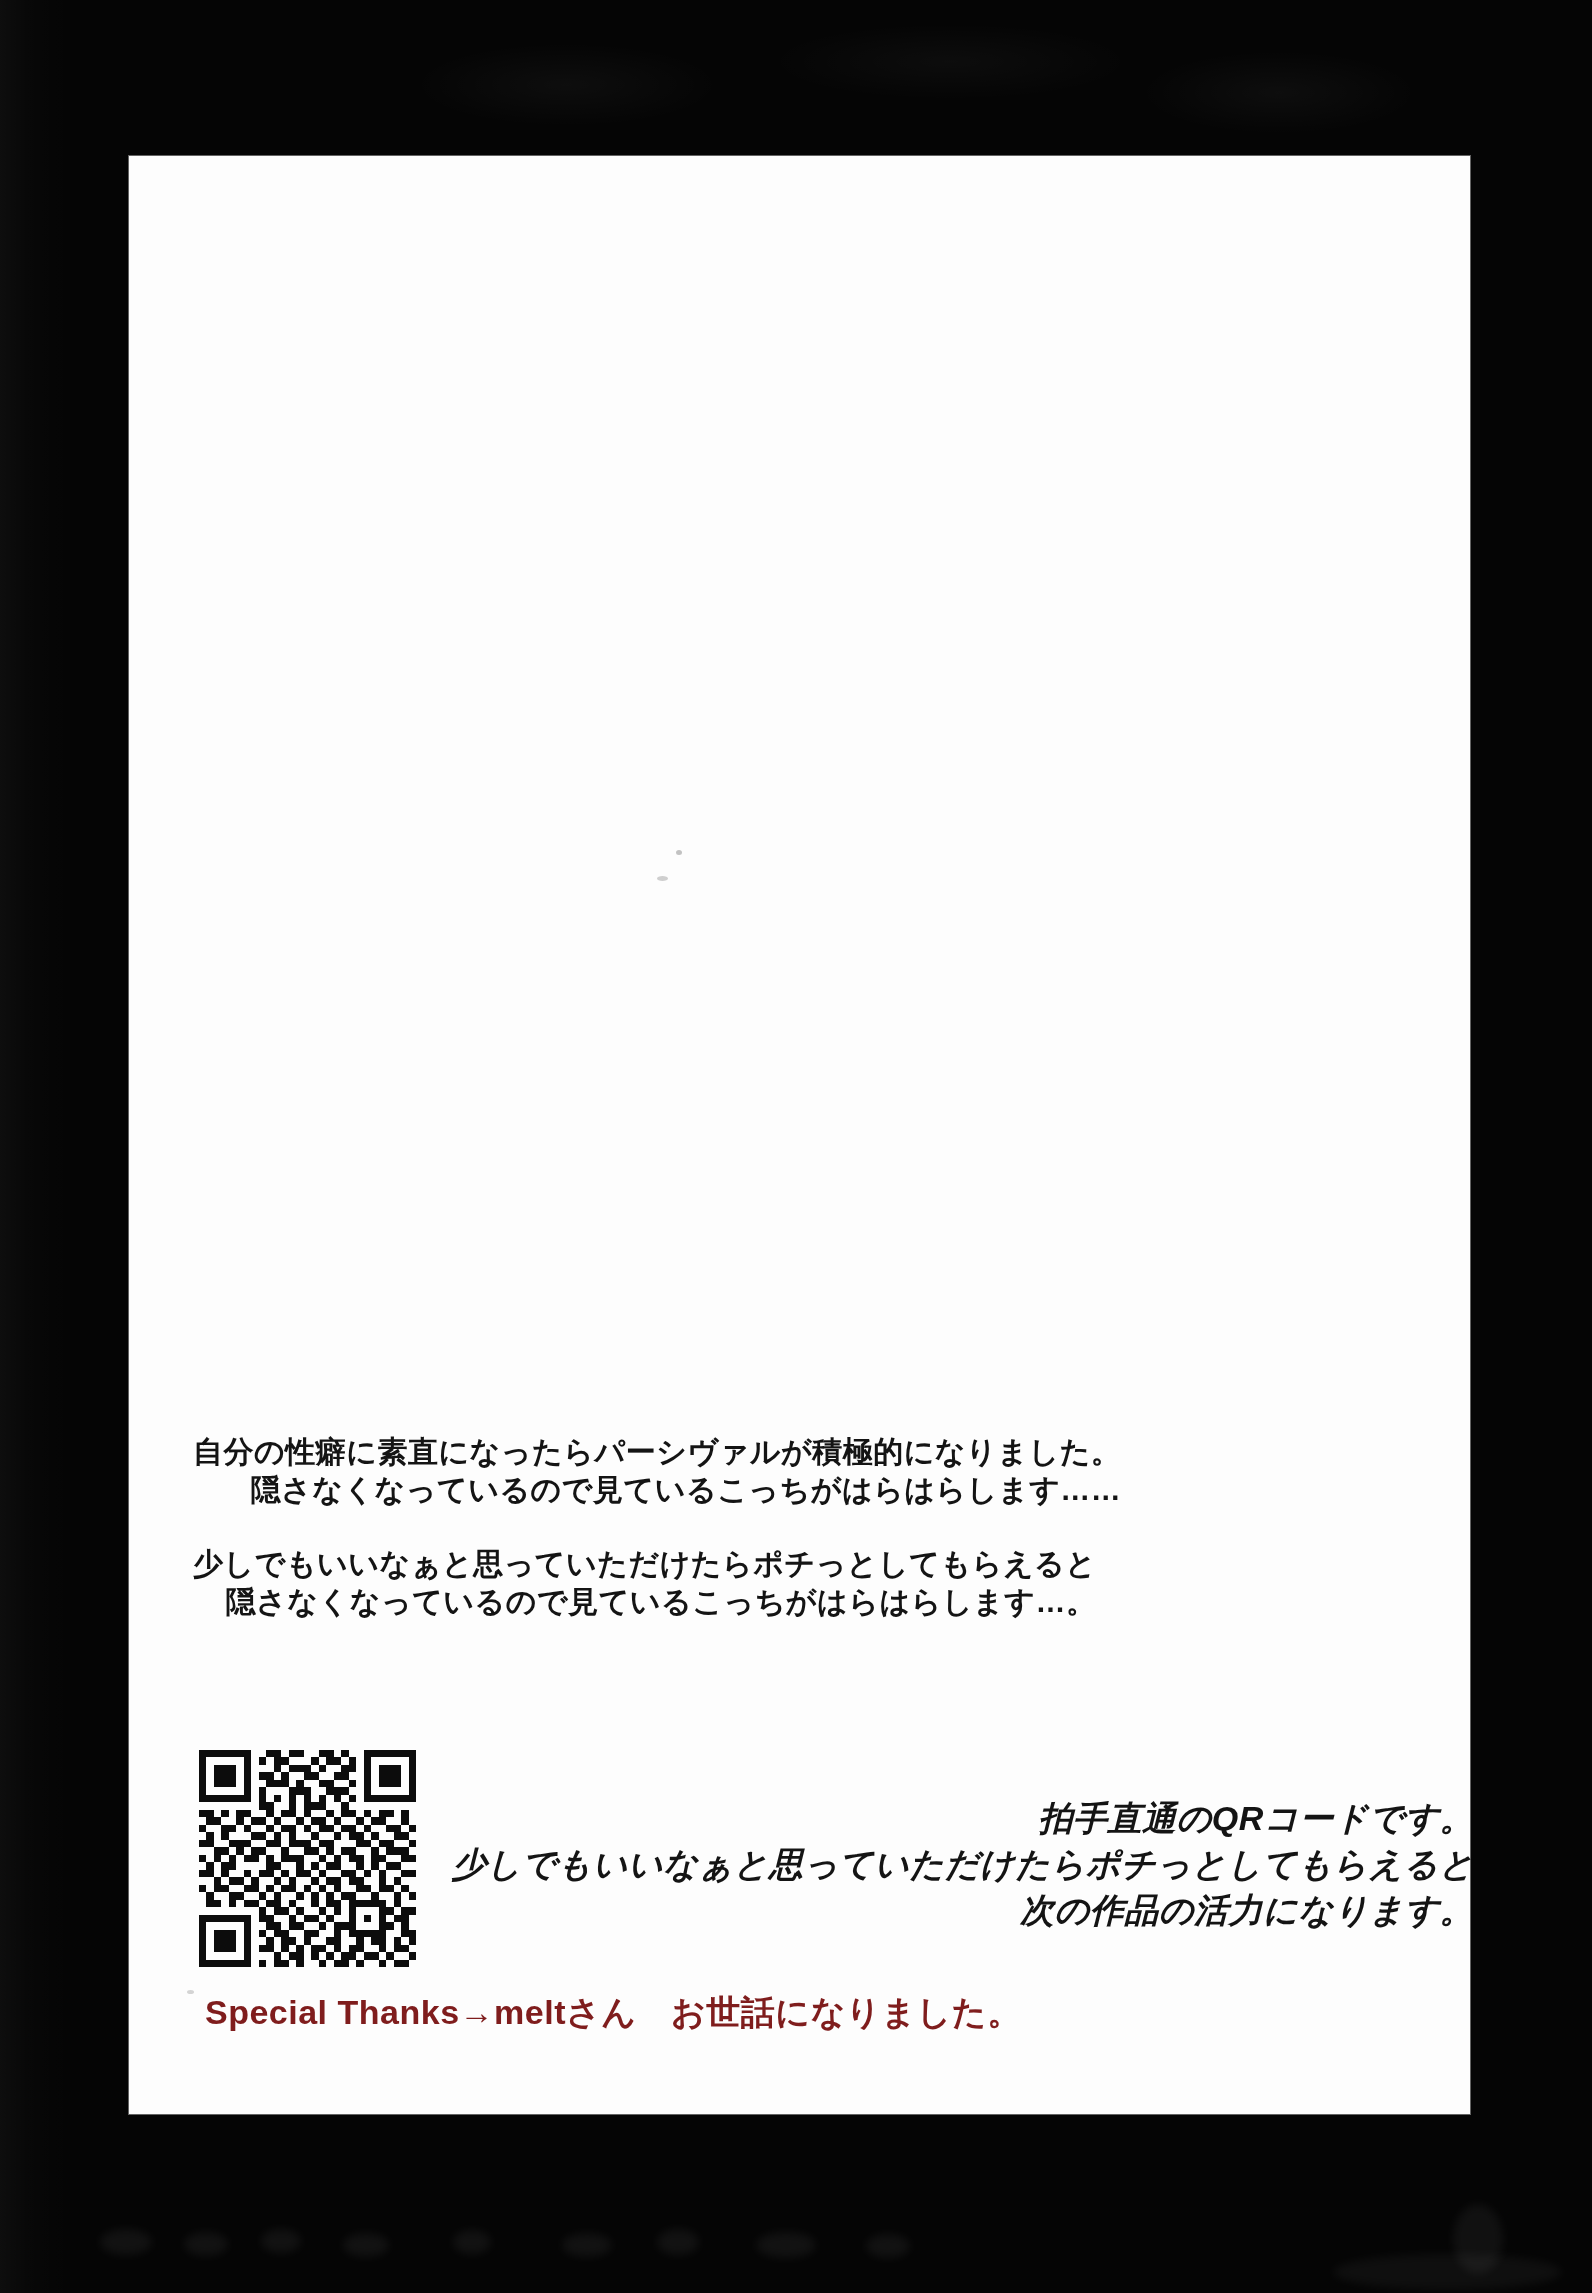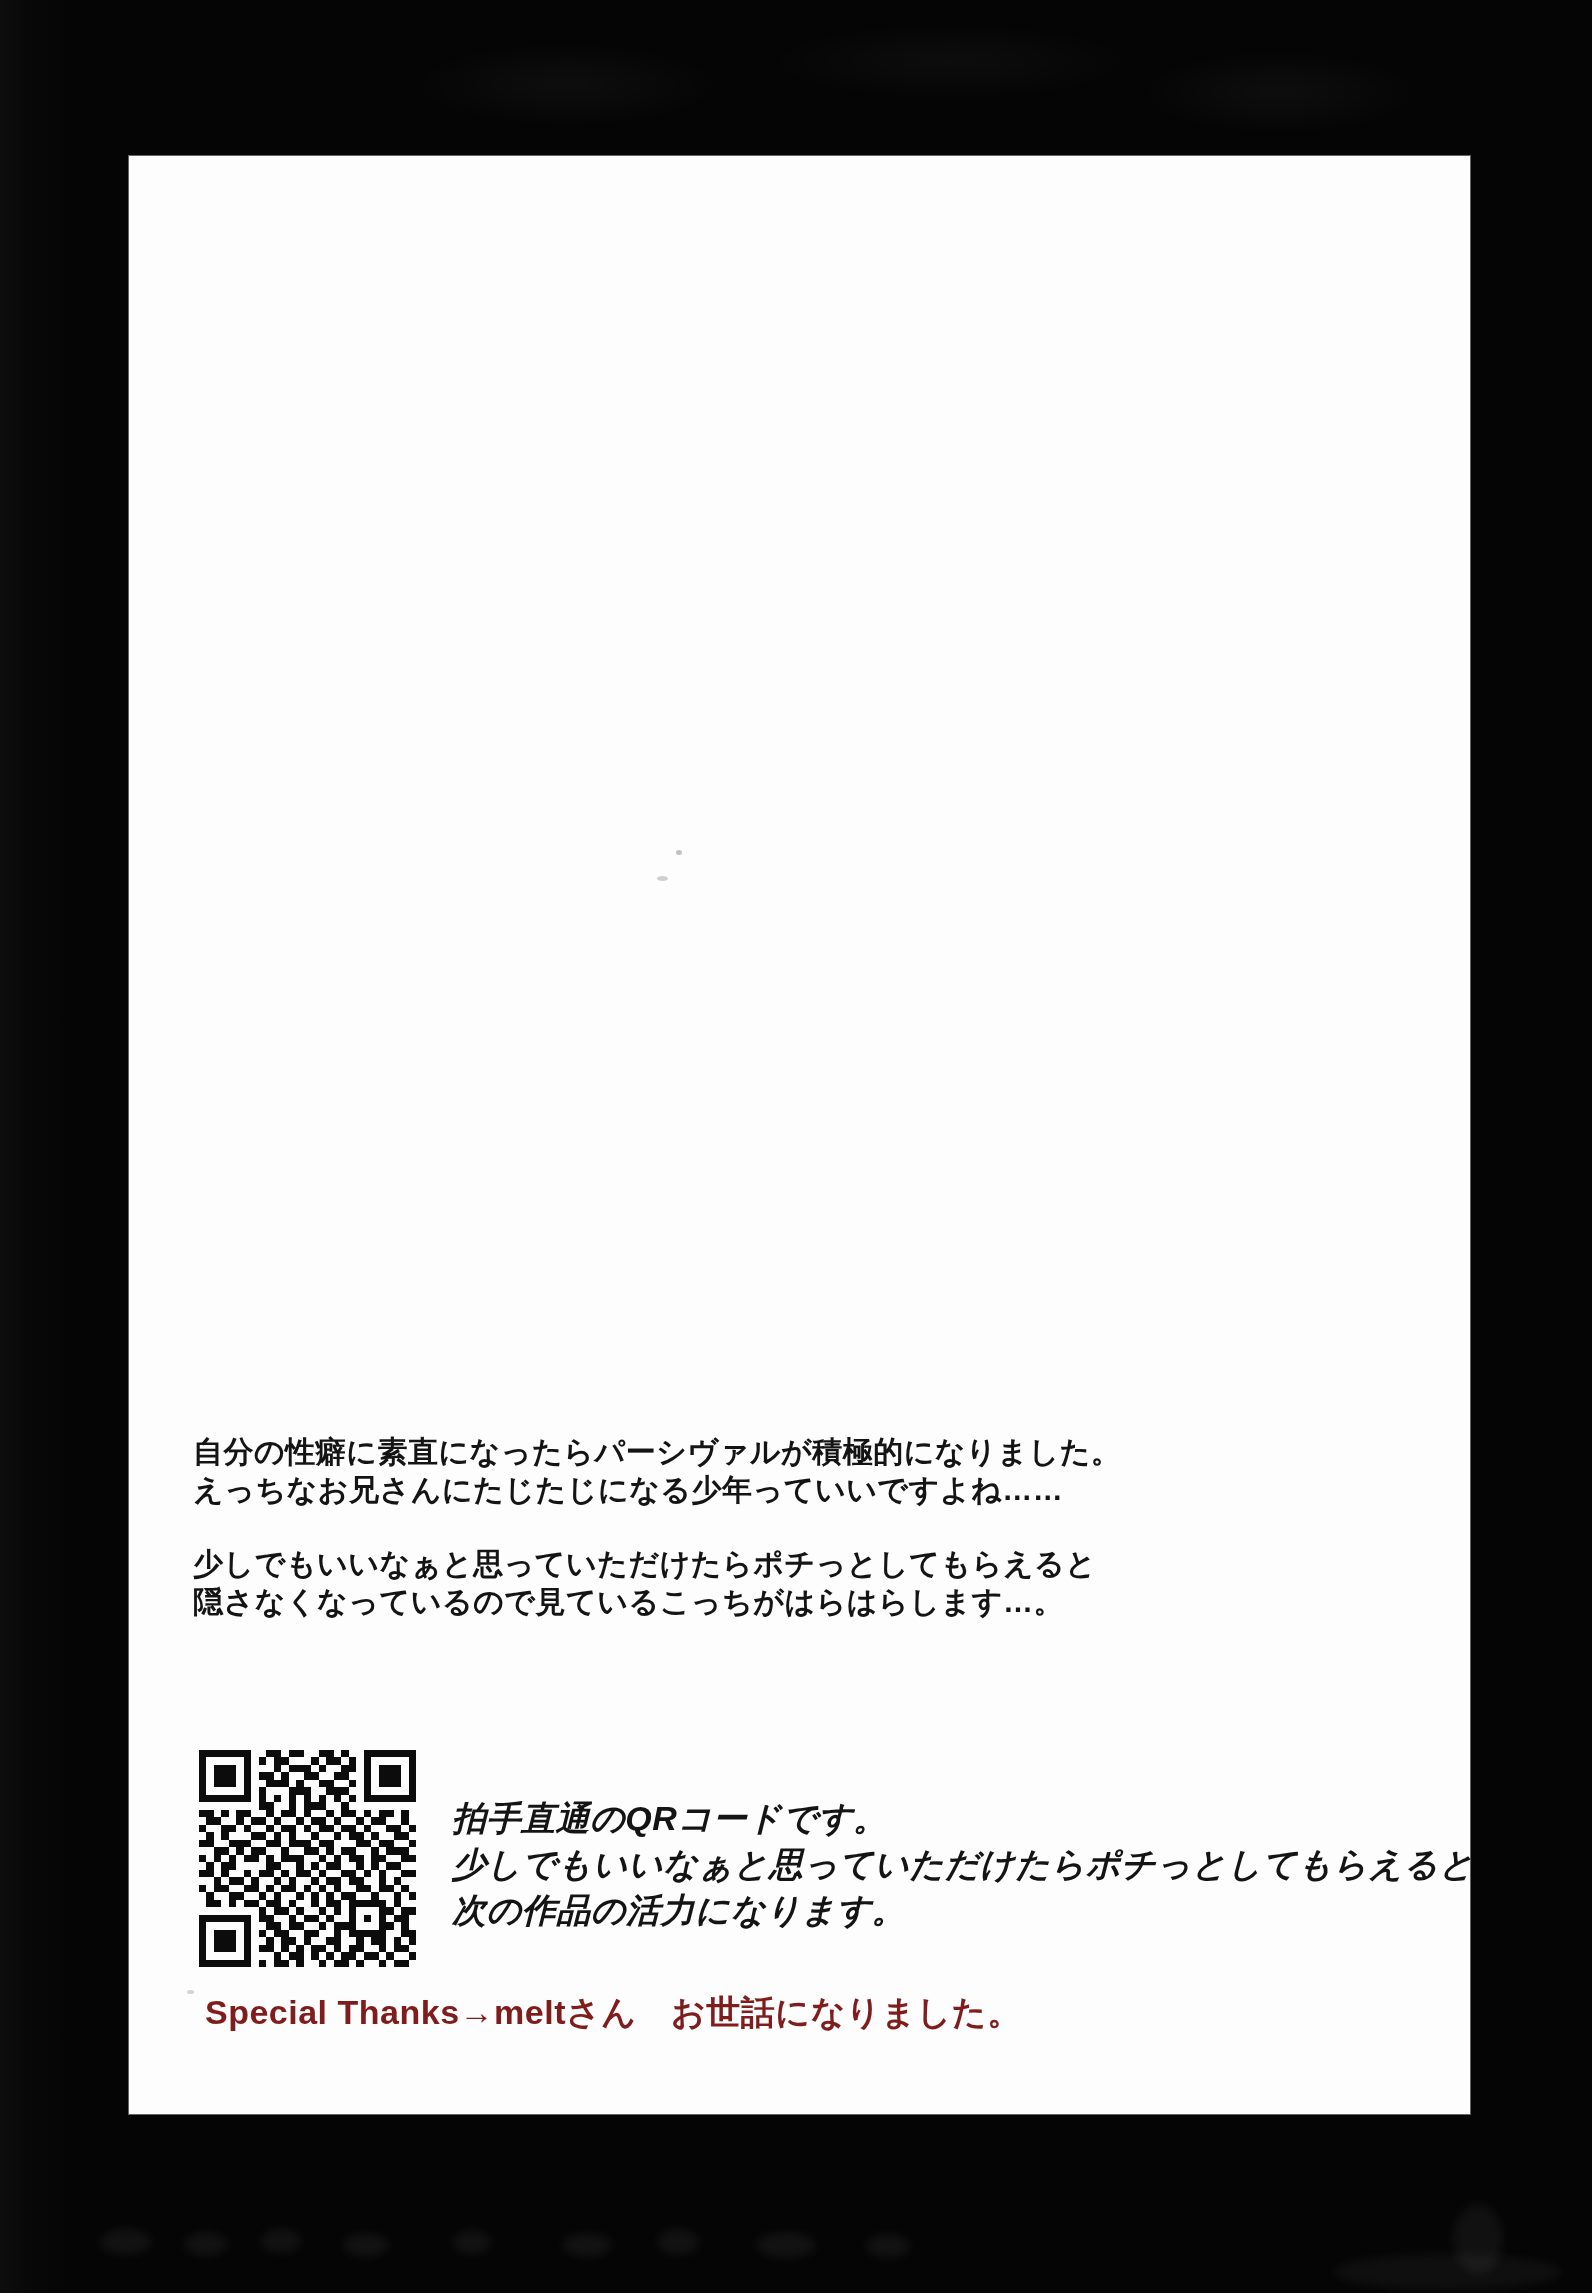--- a/index.html
+++ b/index.html
@@ -40,20 +40,21 @@
   }
 
   .paper {
     position: absolute;
     left: 129px;
     top: 156px;
     width: 1341px;
     height: 1958px;
     background: #fdfdfd;
     box-shadow: 0 0 0 1px rgba(150,150,150,0.65);
+    text-align: right;
   }
 
   .jp-line {
     white-space: pre;
     color: #141414;
   }
 
   .p-block {
     position: absolute;
     font-size: 30px;
@@ -127,21 +128,21 @@
   <div class="blob" style="left:657px; top:2229px; width:42px; height:26px;"></div>
   <div class="blob" style="left:756px; top:2232px; width:60px; height:26px;"></div>
   <div class="blob" style="left:866px; top:2234px; width:44px; height:24px;"></div>
   <div class="blob" style="left:1453px; top:2204px; width:50px; height:70px; background:rgba(255,255,255,0.05);"></div>
   <div class="blob" style="left:1333px; top:2254px; width:229px; height:36px; background:rgba(255,255,255,0.045);"></div>
 
   <div class="paper">
 
     <div class="p-block p1">
       <div class="jp-line">自分の性癖に素直になったらパーシヴァルが積極的になりました。</div>
-      <div class="jp-line">えっちなお兄さんにたじたじになる少年っていいですよね……</div>
+      <div class="jp-line">隠さなくなっているので見ているこっちがはらはらします……</div>
     </div>
 
     <div class="p-block p2">
       <div class="jp-line">少しでもいいなぁと思っていただけたらポチっとしてもらえると</div>
       <div class="jp-line">隠さなくなっているので見ているこっちがはらはらします…。</div>
     </div>
 
     <div class="qr">
         <div class="on"></div>
         <div class="on"></div>

